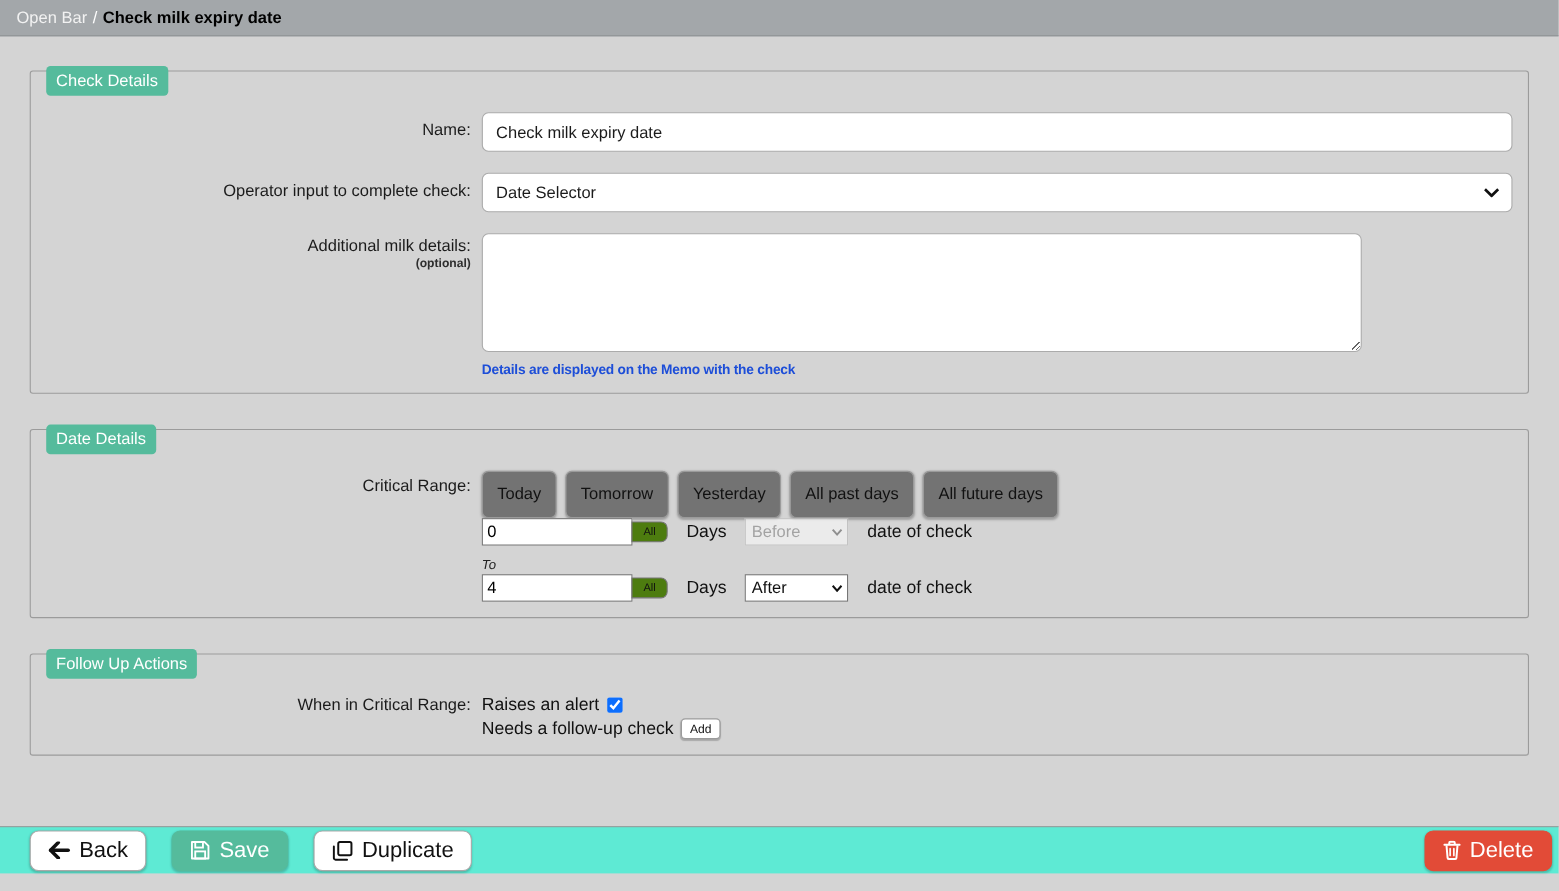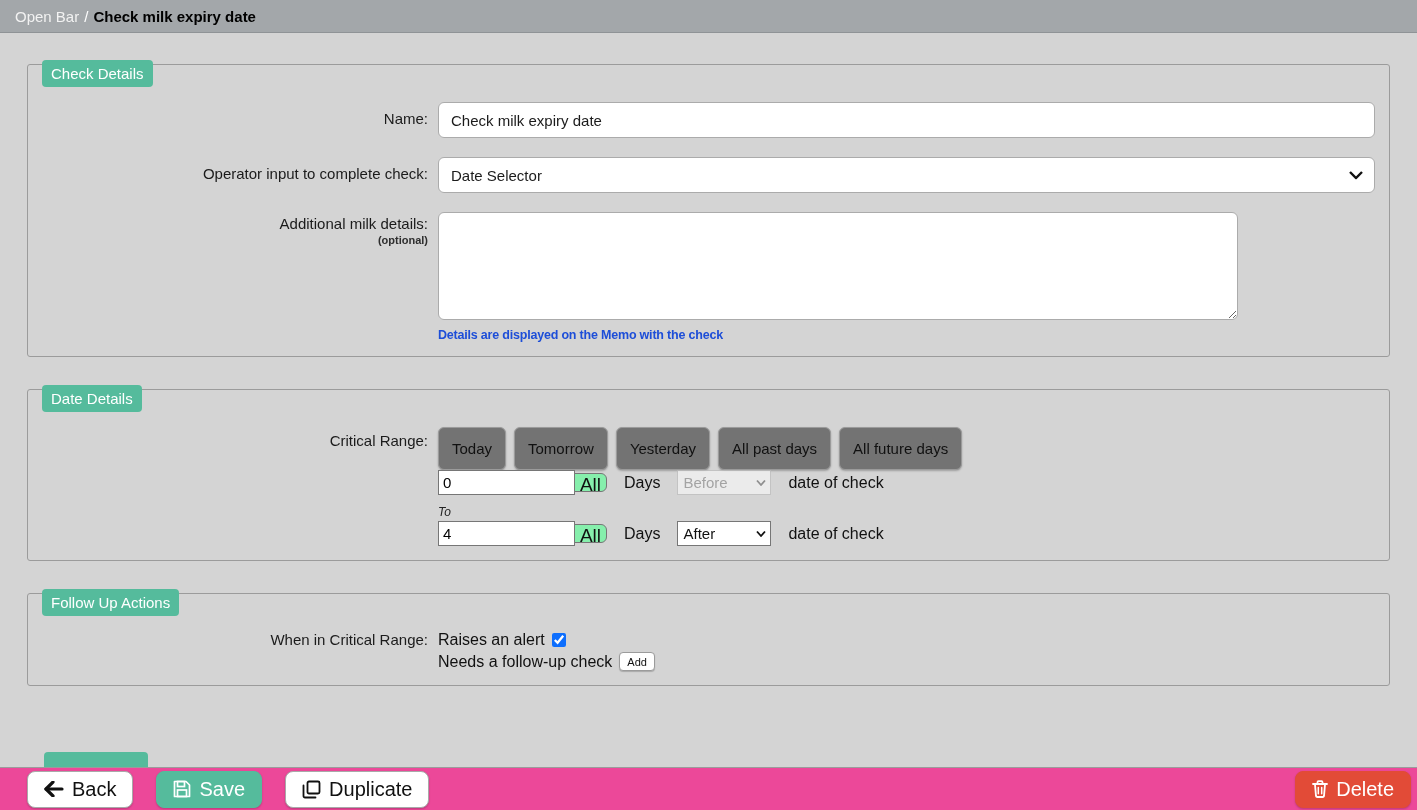--- a/index.html
+++ b/index.html
@@ -143,22 +143,22 @@
     padding: 0 4px;
     background: #fff;
     outline: none;
   }
   .all-btn {
     height: 19px;
     width: 33px;
     margin-left: -1px;
     border: 1px solid #767676;
     border-radius: 0 6px 6px 0;
-    background: #86efac;
-    font-size: 19px;
+    background: #4d7c0f;
+    font-size: 10px;
     font-family: "Liberation Sans", sans-serif;
     color: #111;
     cursor: pointer;
   }
   .inline-text { font-size: 16px; color: #111; }
   .days-label { margin: 0 17px; }
   .suffix-label { margin-left: 17px; }
   .mini-select-wrap { position: relative; width: 94px; height: 25px; }
   .mini-select {
     appearance: none;
@@ -199,23 +199,23 @@
     top: 752px;
     width: 104px;
     height: 15px;
     background: #55bb9c;
     border-radius: 4px 4px 0 0;
   }
 
   
   .toolbar {
     position: absolute;
-    left: 0; right: 0; bottom: 0;
+    left: 0; right: 0; bottom: 16px;
     height: 43px;
-    background: #ec4899;
+    background: #5eead4;
     border-top: 1px solid #9b9b9b;
     display: flex;
     align-items: center;
     padding: 0 6px 0 27px;
     gap: 23px;
   }
   .tb-btn {
     height: 37px;
     display: inline-flex;
     align-items: center;

